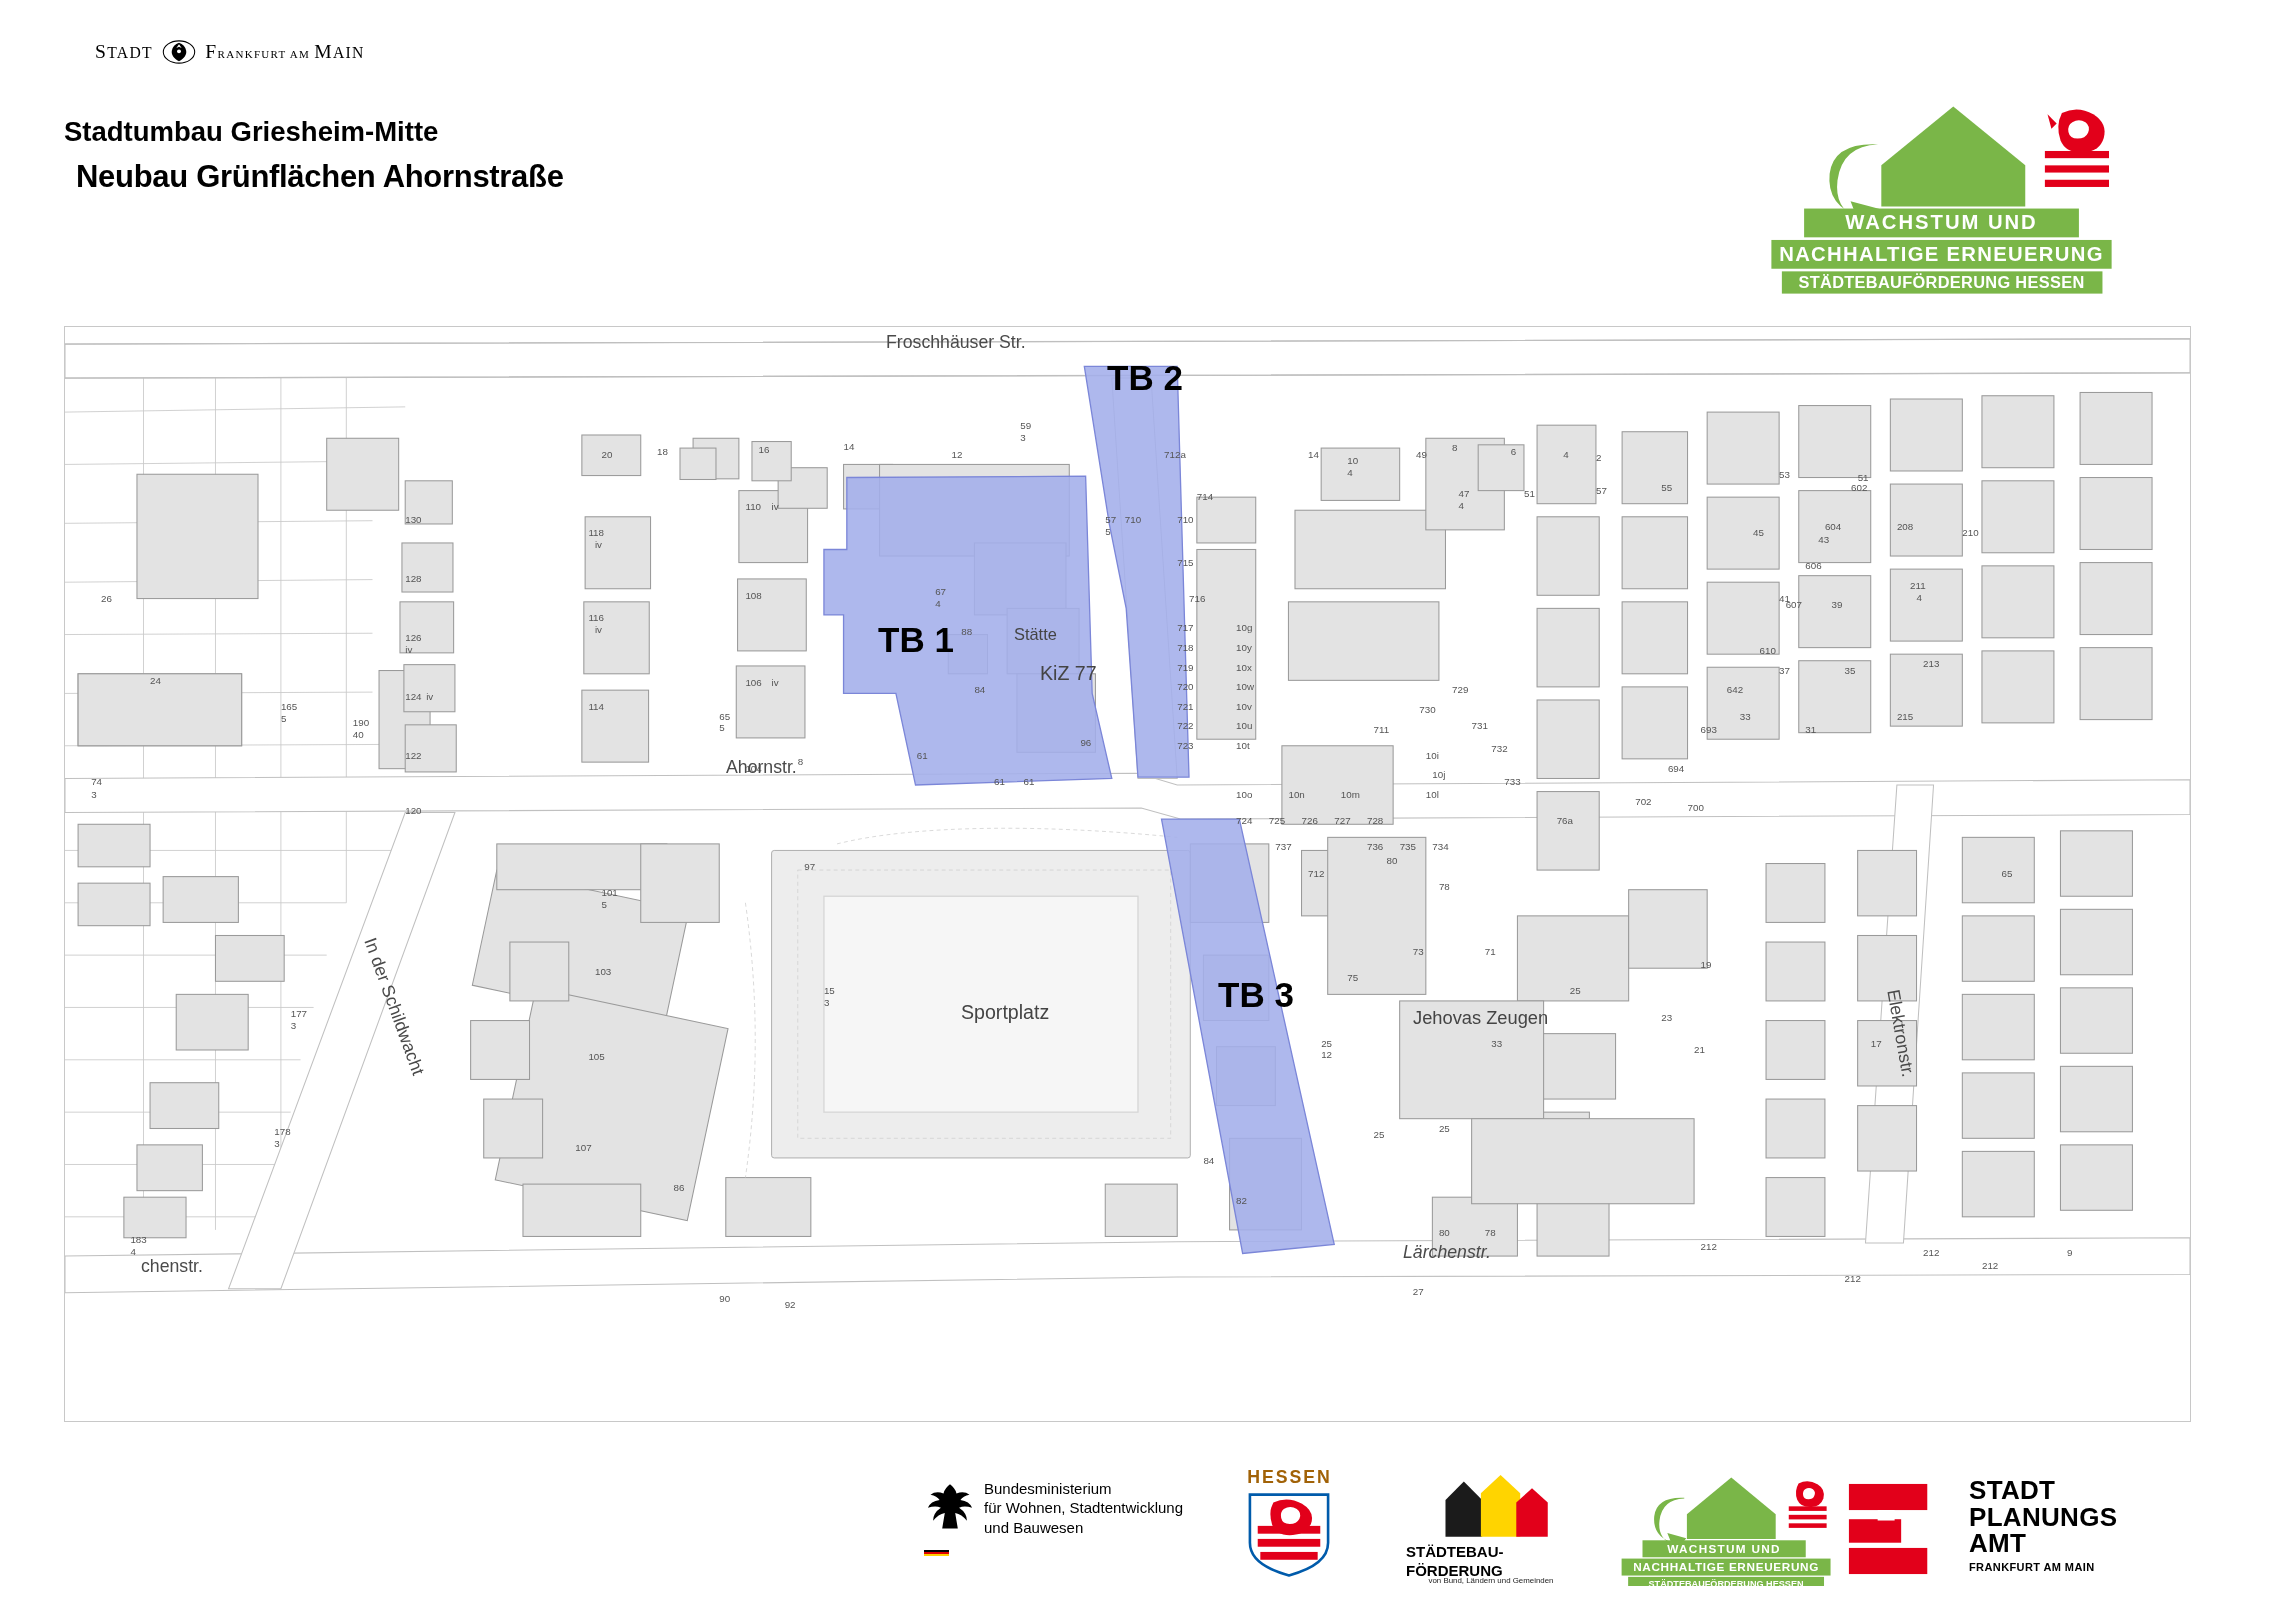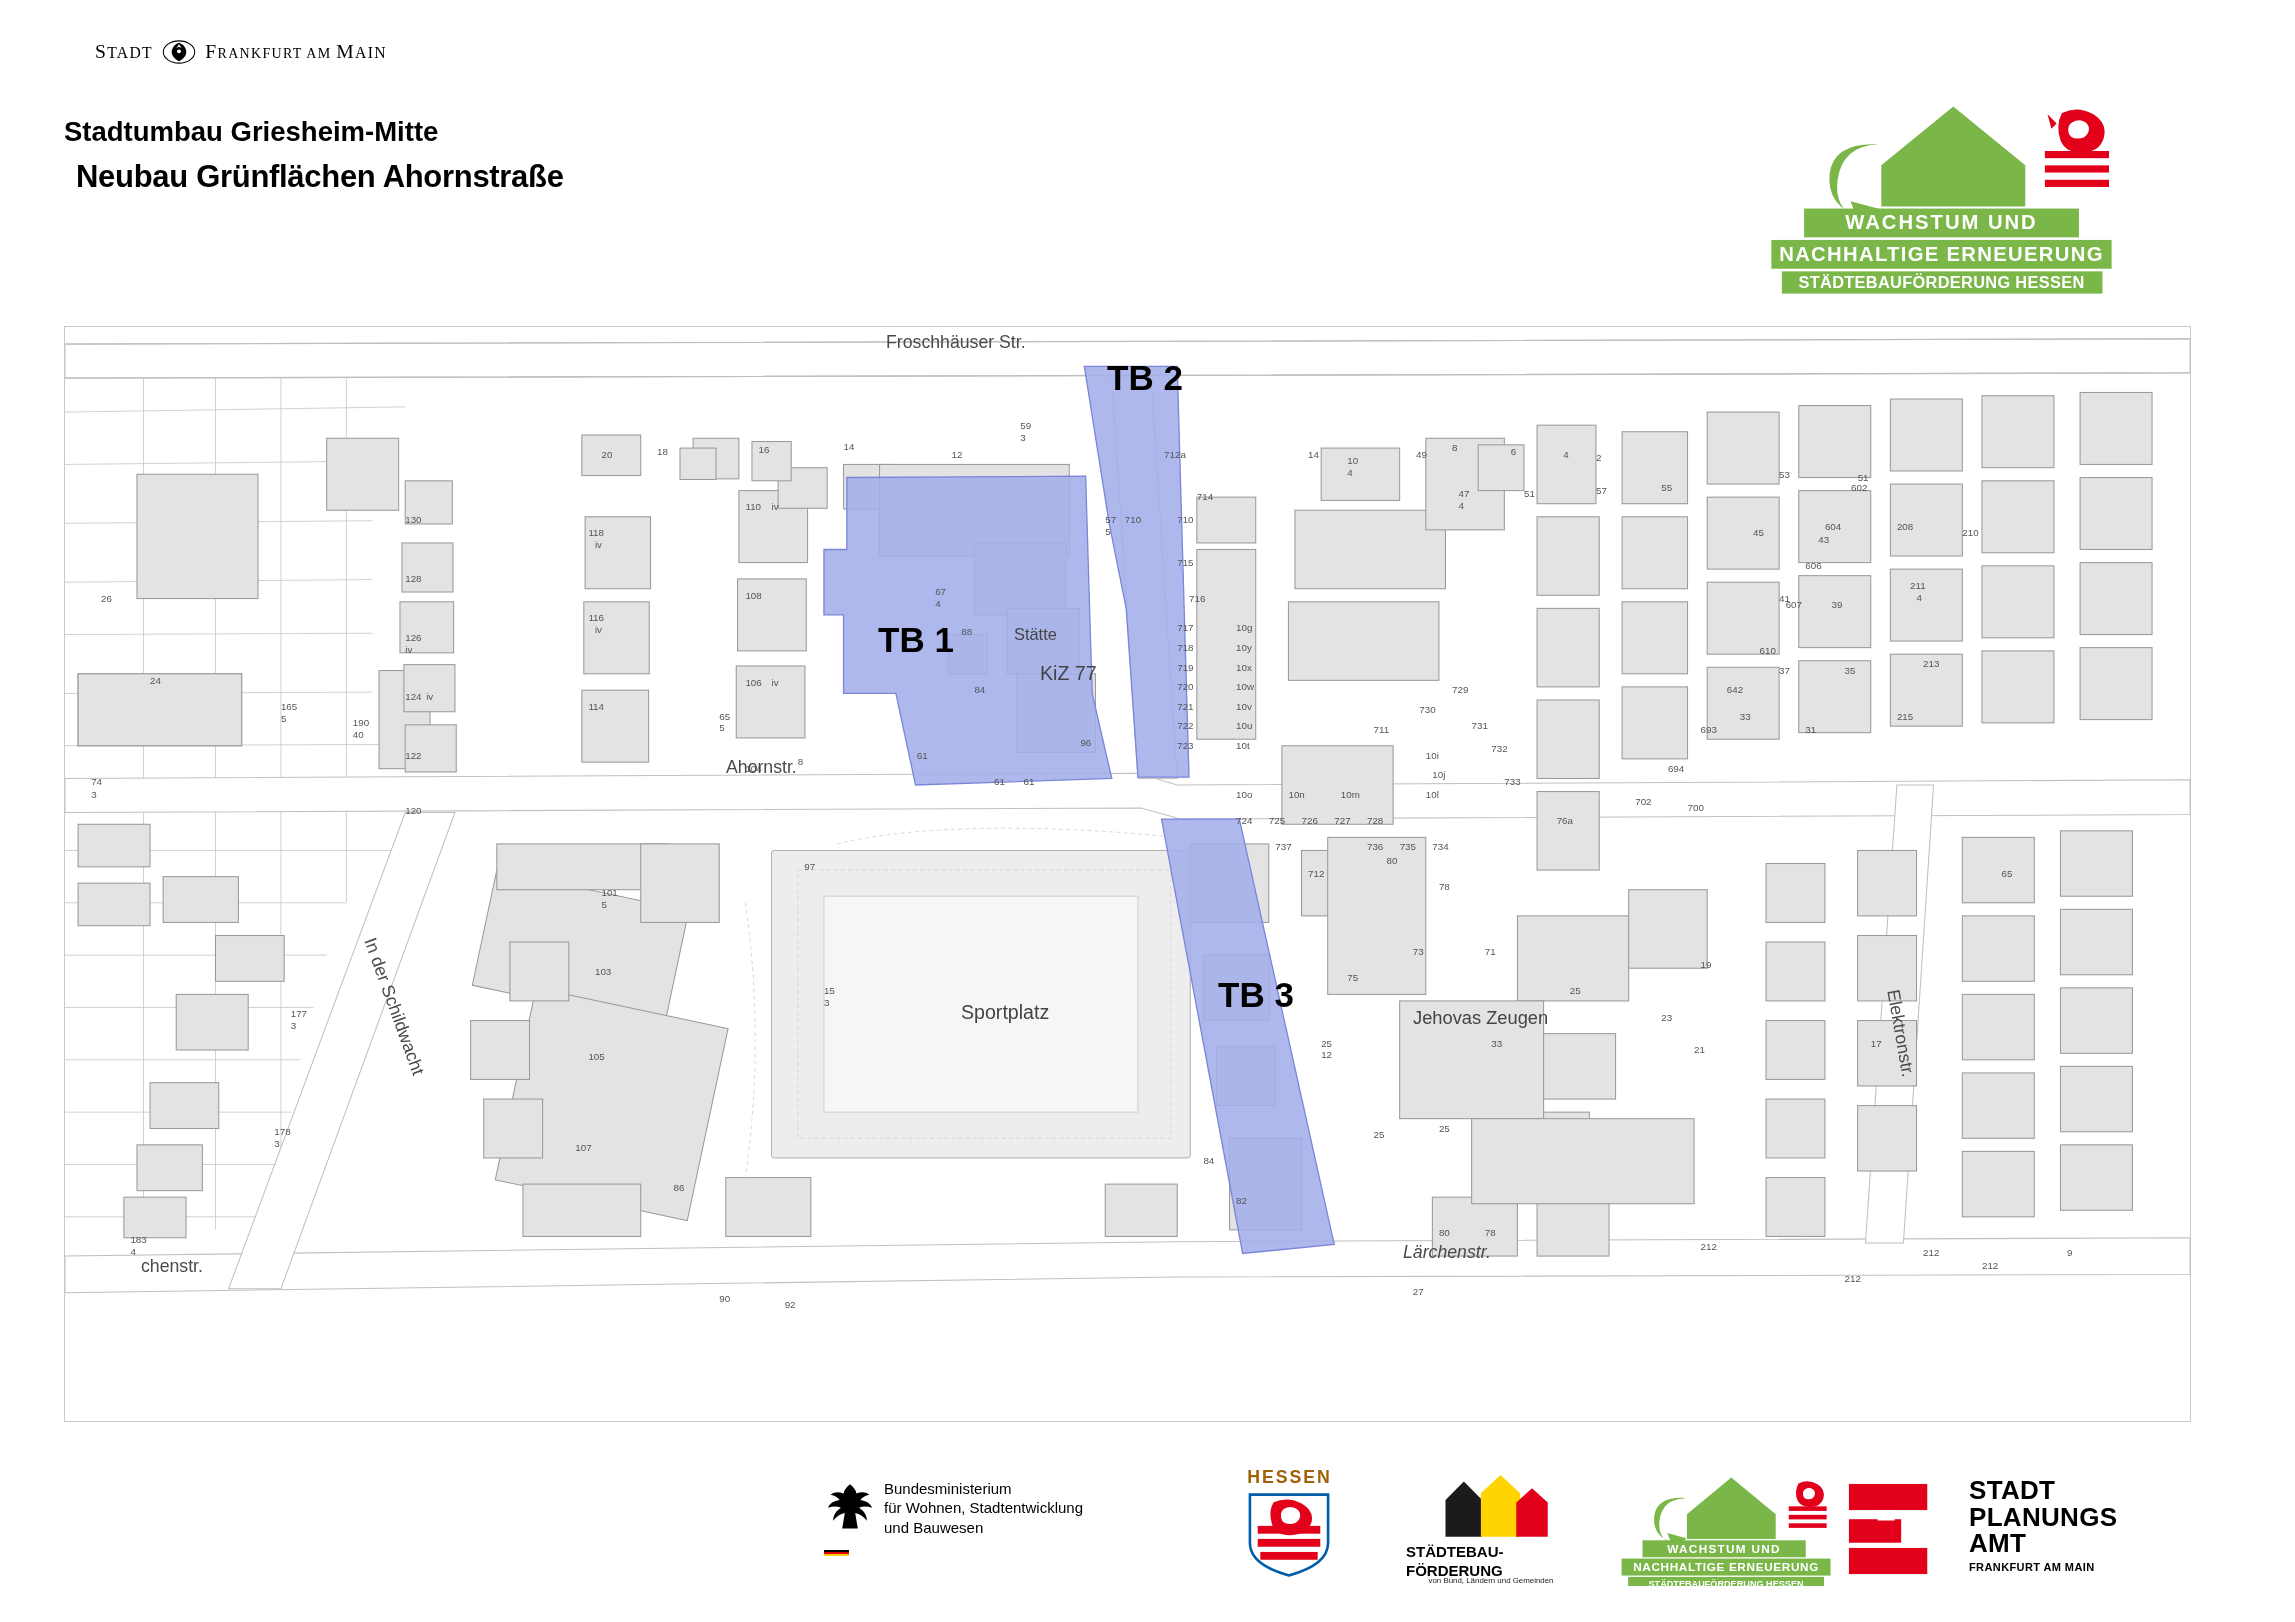--- a/index.html
+++ b/index.html
@@ -128,21 +128,21 @@
   
   #footer {
     position: absolute;
     left: 0;
     top: 1459px;
     width: 2295px;
     height: 164px;
   }
   .footer-item { position: absolute; }
 
-  #bmwsb { left: 819px; top: 14.4px; width: 340px; height: 98px; }
+  #bmwsb { left: 919px; top: 14.4px; width: 340px; height: 98px; }
   #bmwsb .bm-text {
     position: absolute;
     left: 65px; top: 5.2px;
     font-size: 15px;
     line-height: 1.3;
     color: #000;
     white-space: nowrap;
   }
   #bmwsb .bm-flag {
     position: absolute;
@@ -211,21 +211,21 @@
   <div id="city-logo">
     <span class="logo-word">S<span style="font-size:15.7px">TADT</span></span>
     <span class="eagle">
       <svg viewBox="0 0 52 52" width="34" height="34" aria-hidden="true">
         <ellipse cx="26" cy="26" rx="24" ry="17" fill="none" stroke="#000" stroke-width="1.6"></ellipse>
         <path d="M26 12 C20 14 16 18 15 24 C14 30 18 36 26 40 C34 36 38 30 37 24 C36 18 32 14 26 12 Z" fill="#000"></path>
         <path d="M26 14 L22 20 L26 18 L30 20 Z" fill="#fff"></path>
         <circle cx="26" cy="25" r="3" fill="#fff"></circle>
       </svg>
     </span>
-    <span class="logo-word">F<span style="font-size:14px">RANKFURT AM </span>M<span style="font-size:15.7px">AIN</span></span>
+    <span class="logo-word">F<span style="font-size:11px">RANKFURT AM </span>M<span style="font-size:15.7px">AIN</span></span>
   </div>
 
   <div id="title-block">
     <p id="title-sub">Stadtumbau Griesheim-Mitte</p>
     <h1 id="title-main">Neubau Grünflächen Ahornstraße</h1>
   </div>
 
 
   <div id="wachstum-logo">
     <svg viewBox="0 0 700 310" width="458" height="203" aria-hidden="true">

